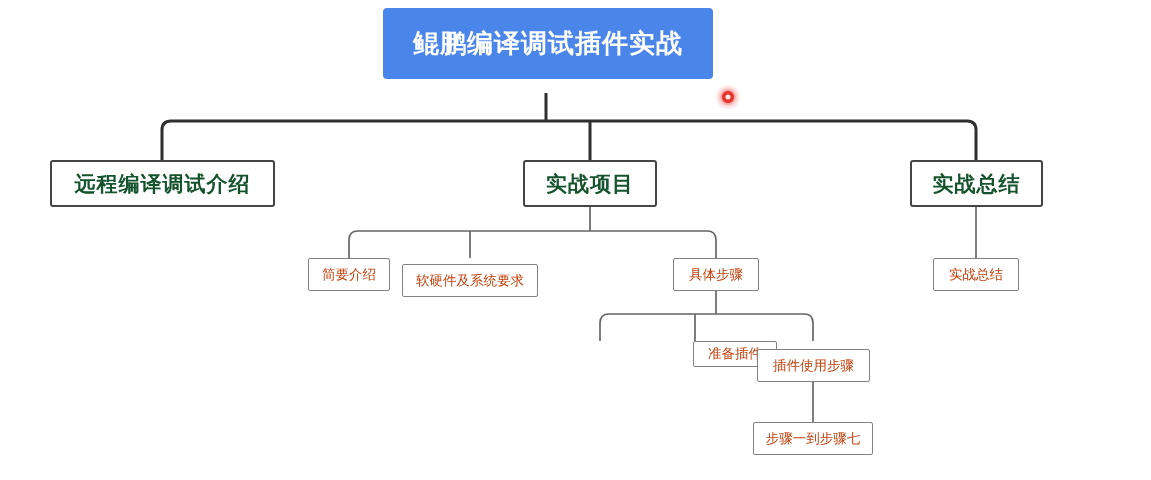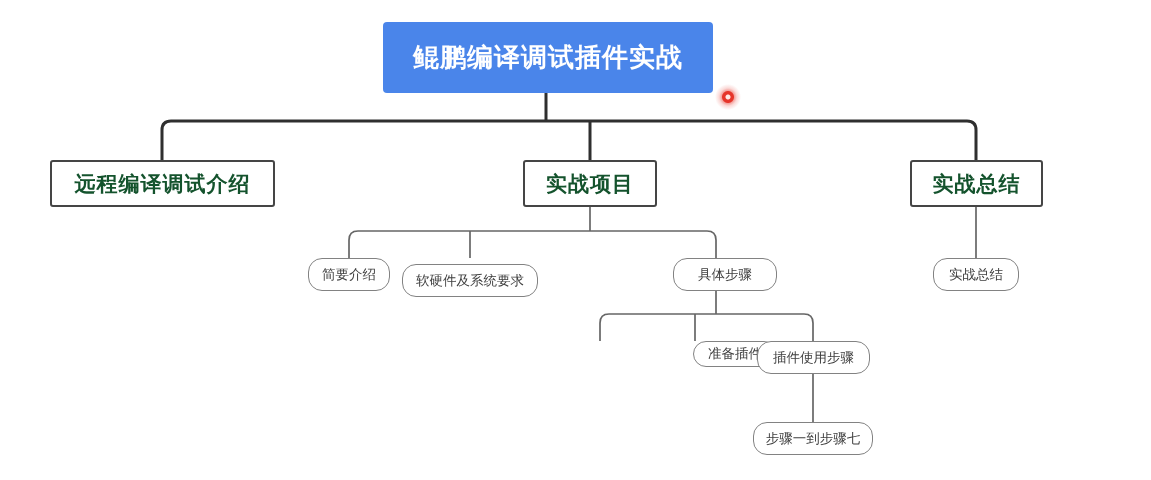--- a/index.html
+++ b/index.html
@@ -55,22 +55,22 @@
   .node.lvl2 {
     border: 2.4px solid var(--box-border-dark, #454545);
     border-radius: 3px;
     color: #14532d;
     font-size: 21px;
     font-weight: bold;
     letter-spacing: 1px;
   }
   .node.lvl3 {
     border: 1.5px solid var(--box-border-light, #828282);
-    border-radius: 14px;
-    color: #404040;
+    border-radius: 2px;
+    color: #c2410c;
     font-size: 13.5px;
     font-weight: 400;
   }
   .cursor-dot {
     position: absolute;
     width: 28px;
     height: 28px;
     border-radius: 50%;
     background: radial-gradient(circle,
       #ffe9e6 0px, #ffe9e6 2px,
@@ -98,31 +98,31 @@
 
     <path class="cl2" d="M976 207 V258"></path>
 
     <path class="cl2" d="M716 290 V314"></path>
     <path class="cl2" d="M600 341 V323 Q600 314 609 314 H804 Q813 314 813 323 V341"></path>
     <path class="cl2" d="M695 314 V341"></path>
 
     <path class="cl2" d="M813 373 V422"></path>
   </svg>
 
-  <div class="node root" style="left:383px; top:22px; width:330px; height:71px;">鲲鹏编译调试插件实战</div>
+  <div class="node root" style="left:383px; top:8px; width:330px; height:71px;">鲲鹏编译调试插件实战</div>
 
   <div class="node lvl2" style="left:50px; top:160px; width:225px; height:47px;">远程编译调试介绍</div>
   <div class="node lvl2" style="left:523px; top:160px; width:134px; height:47px;">实战项目</div>
   <div class="node lvl2" style="left:910px; top:160px; width:133px; height:47px;">实战总结</div>
 
   <div class="node lvl3" style="left:308px; top:258px; width:82px; height:33px;">简要介绍</div>
   <div class="node lvl3" style="left:402px; top:258px; width:136px; height:33px;margin-top:6px;">软硬件及系统要求</div>
-  <div class="node lvl3" style="left:673px; top:258px; width:104px; height:33px;">具体步骤</div>
+  <div class="node lvl3" style="left:673px; top:258px; width:86px; height:33px;">具体步骤</div>
   <div class="node lvl3" style="left:933px; top:258px; width:86px; height:33px;">实战总结</div>
 
   <div class="node lvl3" style="left:653px; top:341px; width:84px; height:26px;margin-left:40px;">准备插件</div>
-  <div class="node lvl3" style="left:757px; top:341px; width:113px; height:33px;">插件使用步骤</div>
+  <div class="node lvl3" style="left:757px; top:349px; width:113px; height:33px;">插件使用步骤</div>
 
   <div class="node lvl3" style="left:753px; top:422px; width:120px; height:33px;">步骤一到步骤七</div>
 
   <div class="cursor-dot" style="left:714px; top:83px;"></div>
 
 </div>
 
 </body></html>

